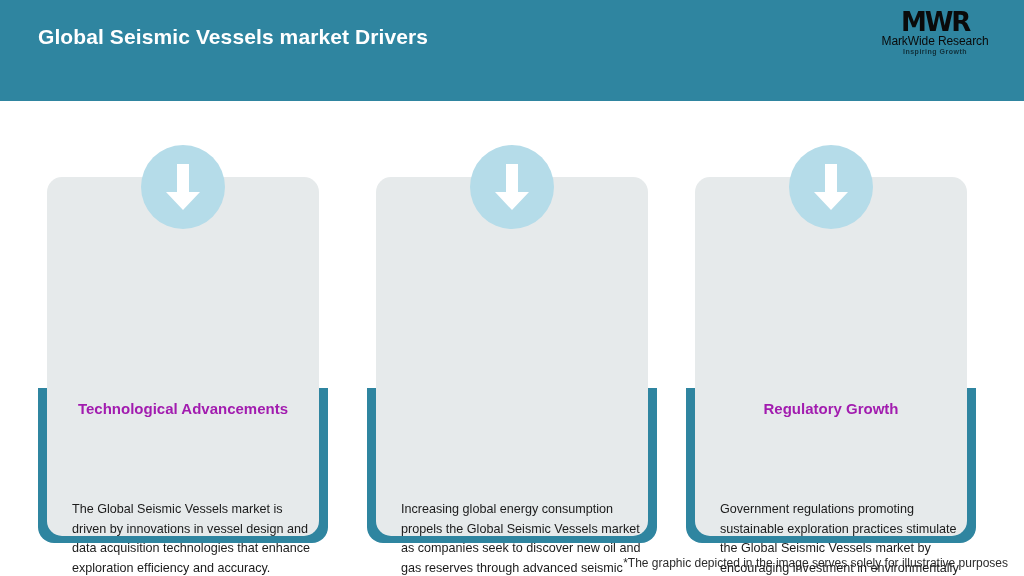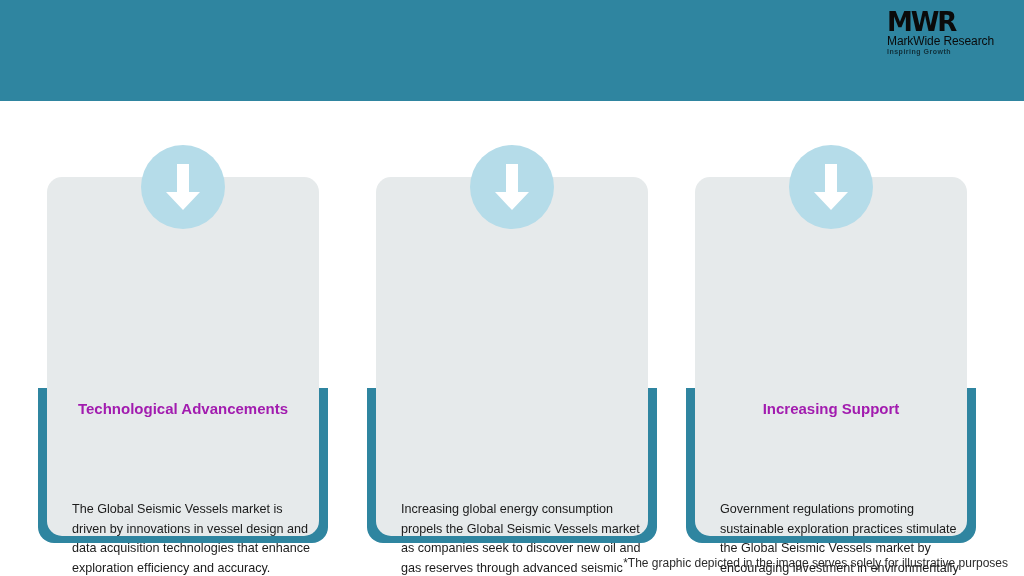--- a/index.html
+++ b/index.html
@@ -36,24 +36,25 @@
     font-size: 21px;
     font-weight: bold;
     color: #ffffff;
     letter-spacing: 0.1px;
     white-space: nowrap;
   }
 
   
   .logo {
     position: absolute;
-    right: 27px;
+    right: 34px;
     top: 9px;
     width: 110px;
     height: 50px;
+    text-align: center;
   }
   .logo-mark {
     display: block;
     height: 27px;
     line-height: 27px;
     font-family: "DejaVu Sans", sans-serif;
     font-size: 26px;
     font-weight: bold;
     color: #0a0a0a;
     letter-spacing: -2.2px;
@@ -175,20 +176,21 @@
     color: #2b2b2b;
     white-space: nowrap;
   }
 </style>
 </head>
 <body>
 
 <div class="slide">
 
   <div class="header">
+    <div class="header-title">Global Seismic Vessels market Drivers</div>
 
     <div class="logo">
       <span class="logo-mark">MWR</span>
       <span class="logo-name">MarkWide Research</span>
       <span class="logo-tag">Inspiring Growth</span>
     </div>
   </div>
 
   <div class="cards">
 
@@ -213,21 +215,21 @@
       <div class="icon-circle">
         <svg width="40" height="50" viewBox="0 0 40 50" aria-hidden="true">
           <path d="M14 2 H26 V30 H37 L20 48 L3 30 H14 Z" fill="#ffffff"></path>
         </svg>
       </div>
     </div>
 
     <div class="card-wrap c2">
       <div class="frame"></div>
       <div class="card">
-        <div class="card-title">Increasing Support</div>
+        <div class="card-title">Regulatory Growth</div>
         <div class="card-body">Government regulations promoting sustainable exploration practices stimulate the Global Seismic Vessels market by encouraging investment in environmentally friendly technologies.</div>
       </div>
       <div class="icon-circle">
         <svg width="40" height="50" viewBox="0 0 40 50" aria-hidden="true">
           <path d="M14 2 H26 V30 H37 L20 48 L3 30 H14 Z" fill="#ffffff"></path>
         </svg>
       </div>
     </div>
 
   </div>

